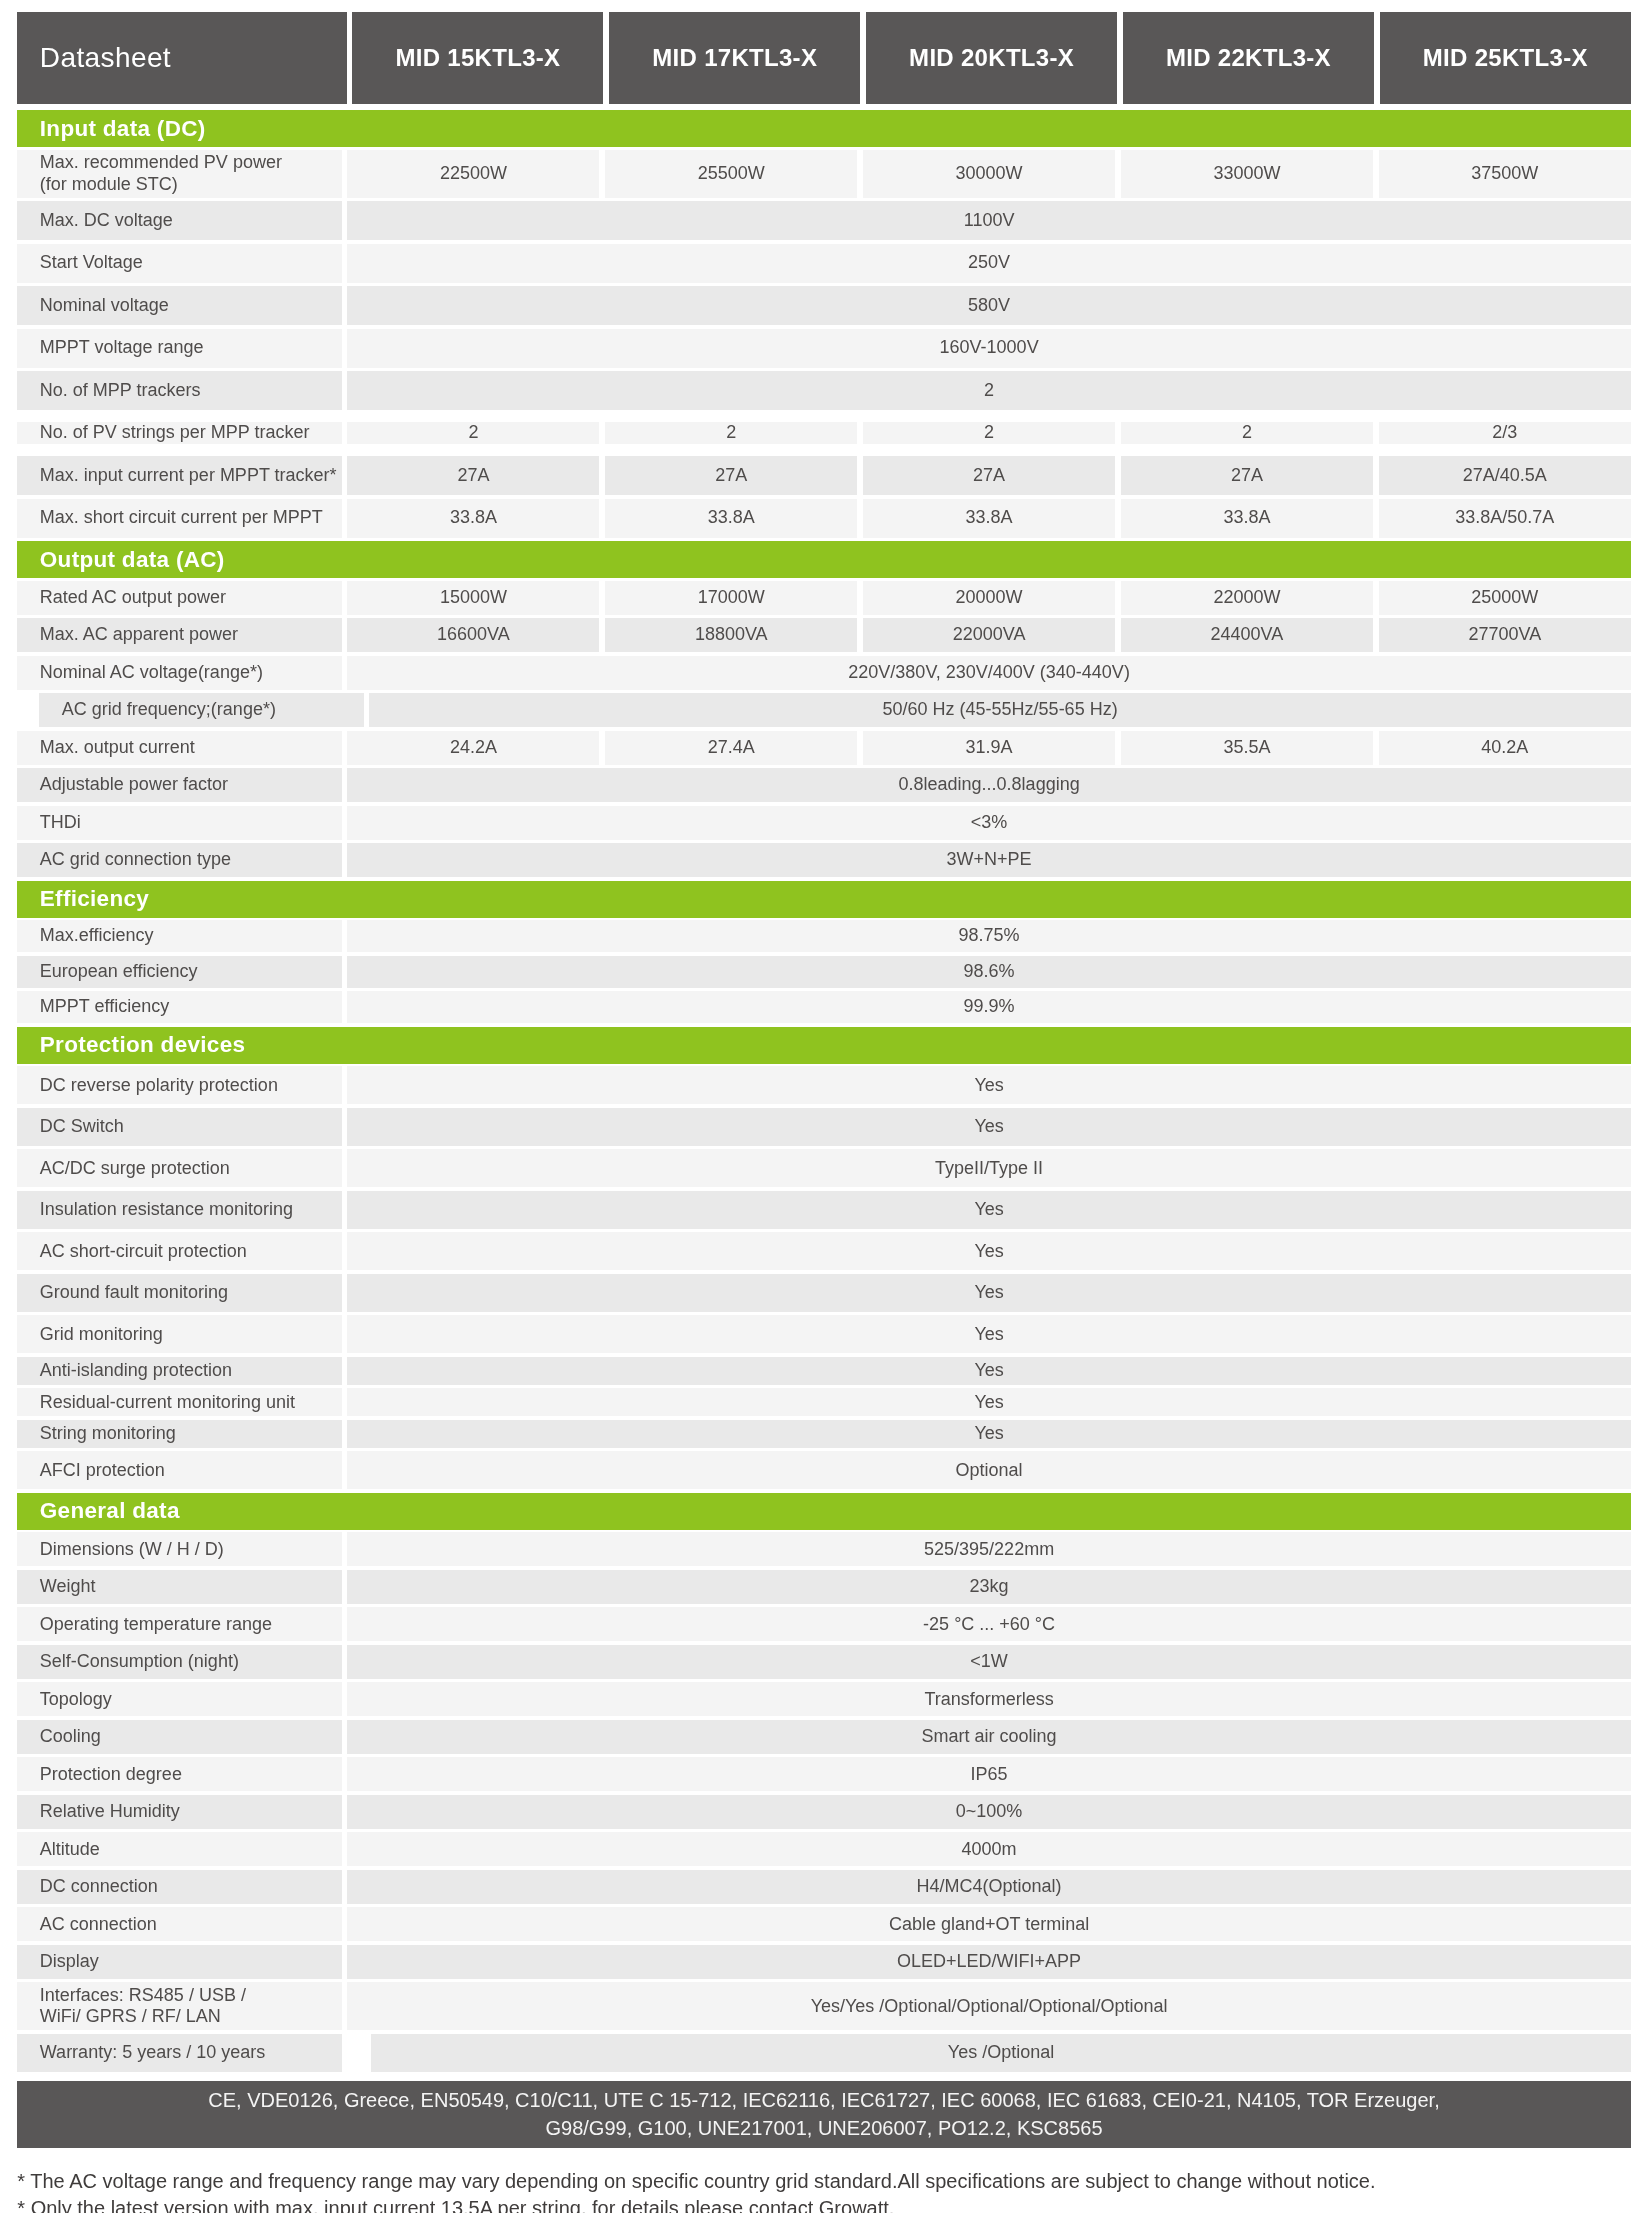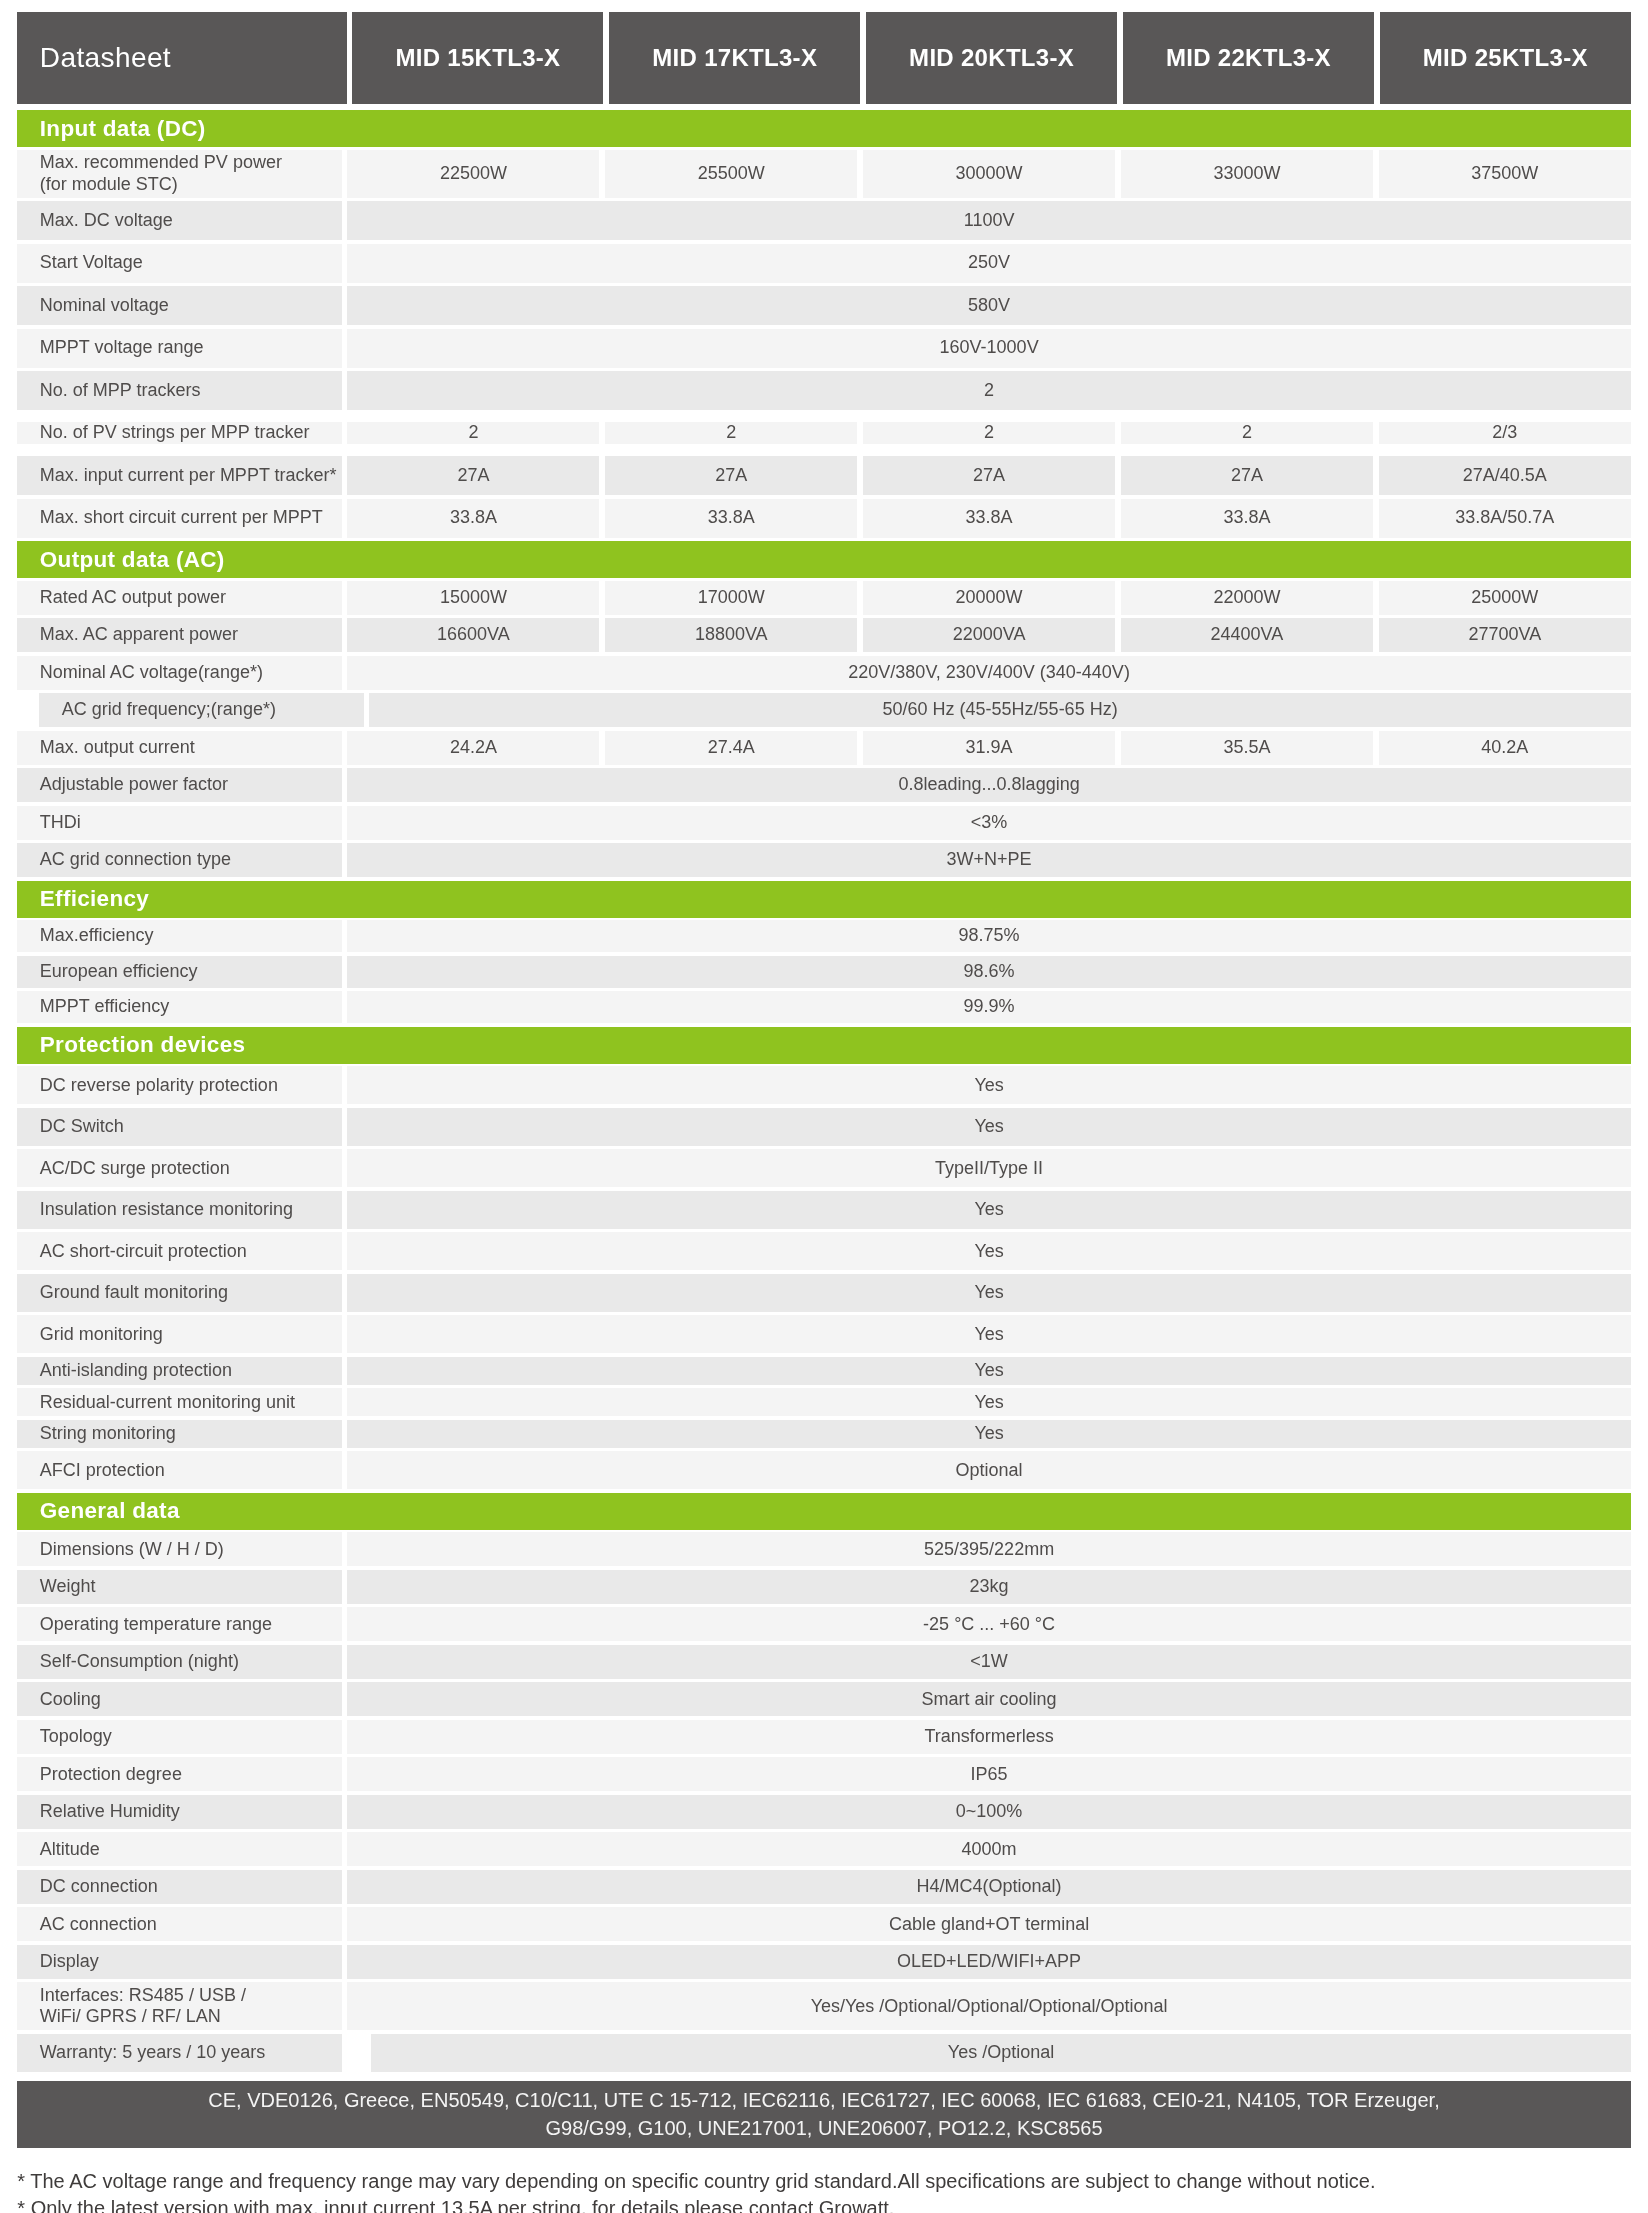--- a/index.html
+++ b/index.html
@@ -325,29 +325,29 @@
             <div class="cell w">-25 °C ... +60 °C</div>
           </div>
         </div>
         <div class="row" style="height: 34px;">
           <div class="lbl g">Self-Consumption (night)</div>
           <div class="vals">
             <div class="cell g">&lt;1W</div>
           </div>
         </div>
         <div class="row" style="height: 34px;">
+          <div class="lbl w">Topology</div>
+          <div class="vals">
+            <div class="cell w">Transformerless</div>
+          </div>
+        </div>
+        <div class="row" style="height: 34px;">
           <div class="lbl g">Cooling</div>
           <div class="vals">
             <div class="cell g">Smart air cooling</div>
-          </div>
-        </div>
-        <div class="row" style="height: 34px;">
-          <div class="lbl w">Topology</div>
-          <div class="vals">
-            <div class="cell w">Transformerless</div>
           </div>
         </div>
         <div class="row" style="height: 34px;">
           <div class="lbl w">Protection degree</div>
           <div class="vals">
             <div class="cell w">IP65</div>
           </div>
         </div>
         <div class="row" style="height: 34px;">
           <div class="lbl g">Relative Humidity</div>

